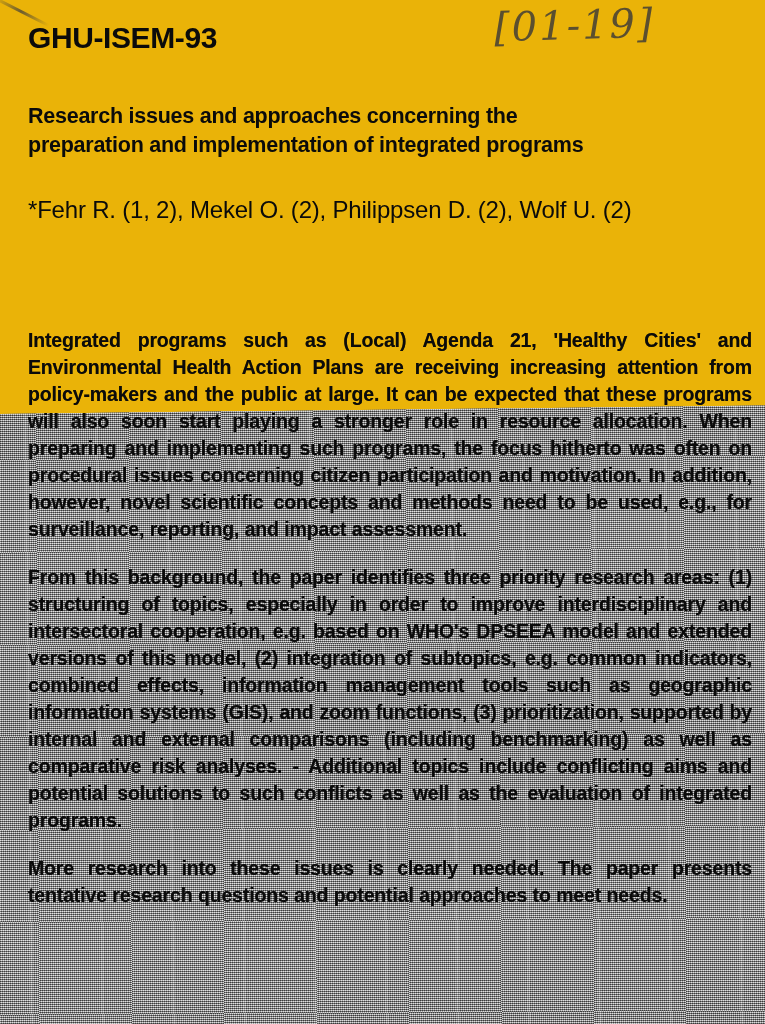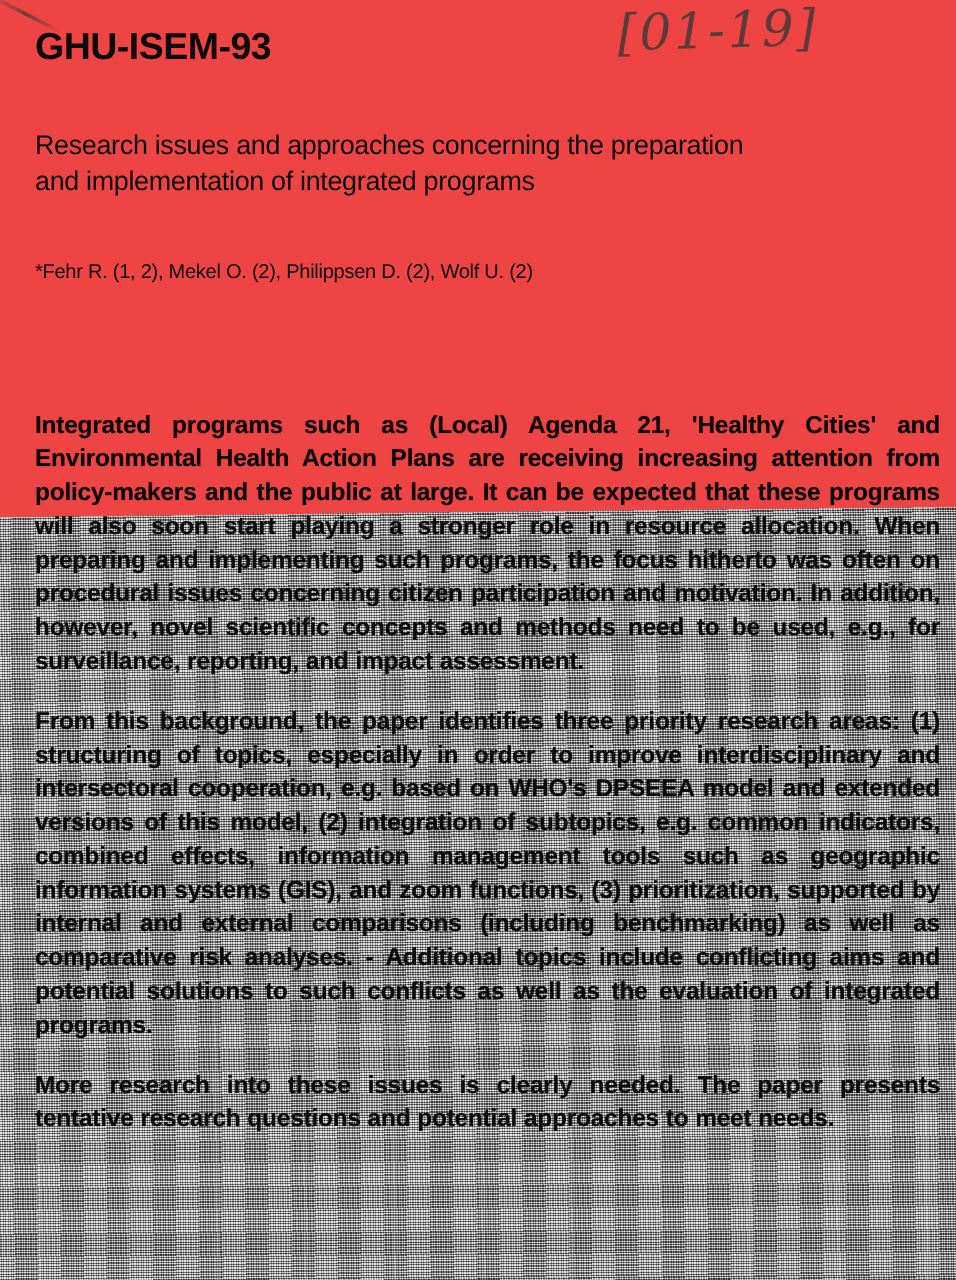--- a/index.html
+++ b/index.html
@@ -7,21 +7,21 @@
     margin: 0;
     padding: 0;
     background: #ffffff;
   }
 
   #page {
     position: relative;
     width: 765px;
     height: 1024px;
     overflow: hidden;
-    background: #ef4444;
+    background: #eab308;
     font-family: "Liberation Sans", sans-serif;
     color: #0b0b0b;
     -webkit-font-smoothing: none;
   }
 
   
   #scan-shade {
     position: absolute;
     left: -10px;
     top: 414px;
@@ -109,29 +109,29 @@
     letter-spacing: 2px;
     transform: rotate(-1.6deg);
     opacity: 0.82;
     z-index: 5;
   }
 
   #paper-title {
     top: 88px;
     width: 600px;
     font-size: 21.5px;
-    font-weight: 400;
+    font-weight: 700;
     line-height: 1.33;
     letter-spacing: -0.25px;
   }
 
   #authors {
-    top: 208px;
+    top: 194px;
     width: 720px;
-    font-size: 16px;
+    font-size: 24px;
     line-height: 1.30;
     letter-spacing: -0.2px;
   }
 
   #affiliations {
     top: 238px;
     width: 700px;
     font-size: 19.5px;
     font-style: italic;
     line-height: 1.42;

